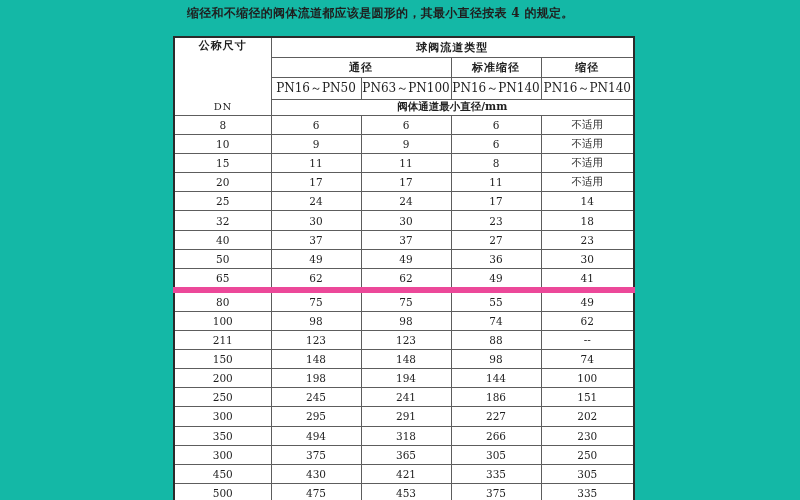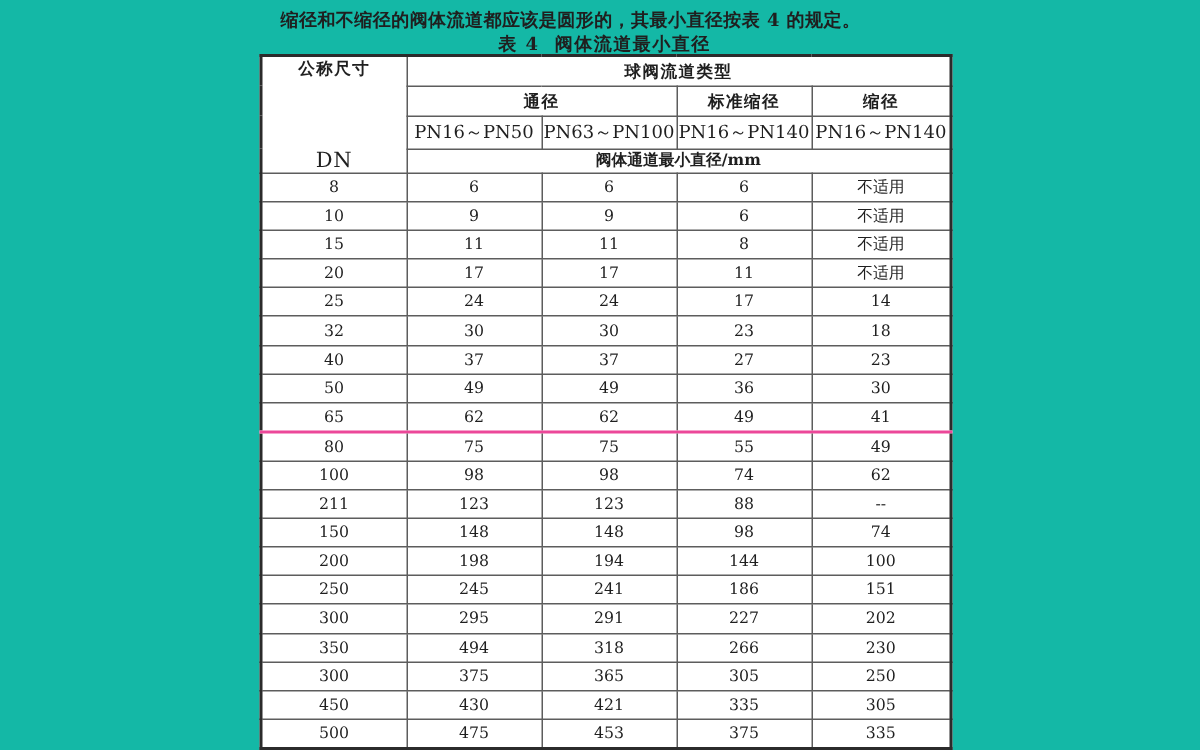--- a/index.html
+++ b/index.html
@@ -60,40 +60,37 @@
   tr.hr-group td   { height: 17px; font-size: 11px; font-weight: bold; letter-spacing: 1px; border-radius: 8px; }
   tr.hr-sub td     { height: 17px; font-size: 11px; font-weight: bold; letter-spacing: 1px; }
   tr.hr-pn td      { height: 19px; font-size: 12px; font-weight: normal; font-family: "DejaVu Serif", "Liberation Serif", serif; }
   tr.hr-unit td    { height: 13px; font-size: 10.5px; font-weight: bold; }
   td.dn-head {
     font-size: 11px;
     font-weight: bold;
     line-height: 16px;
     letter-spacing: 1px;
   }
-  td.dn-head .dn-sub { font-weight: normal; letter-spacing: 0.5px; font-size: 14px; margin-top: 45px; }
+  td.dn-head .dn-sub { font-weight: normal; letter-spacing: 0.5px; font-size: 10px; margin-top: 45px; }
   
   tbody td {
     height: 18.1px;
     font-size: 10.5px;
   }
   
-  tbody tr:nth-child(10) td { border-top: 2px solid #ec4899; }
+  tbody tr:nth-child(10) td { border-top: 6px solid #ec4899; }
   
 </style>
 </head>
 <body>
 
 <div class="page">
 
   <div class="intro">缩径和不缩径的阀体流道都应该是圆形的，其最小直径按表 4 的规定。</div>
 
-  <div class="caption">
-    <span class="cap-label">表 4</span><span>阀体流道最小直径</span>
-  </div>
 
   <div class="table-wrap">
     <table class="min-dia">
       <colgroup>
         <col style="width:97px">
         <col style="width:90px">
         <col style="width:90px">
         <col style="width:90px">
         <col style="width:93px">
       </colgroup>

